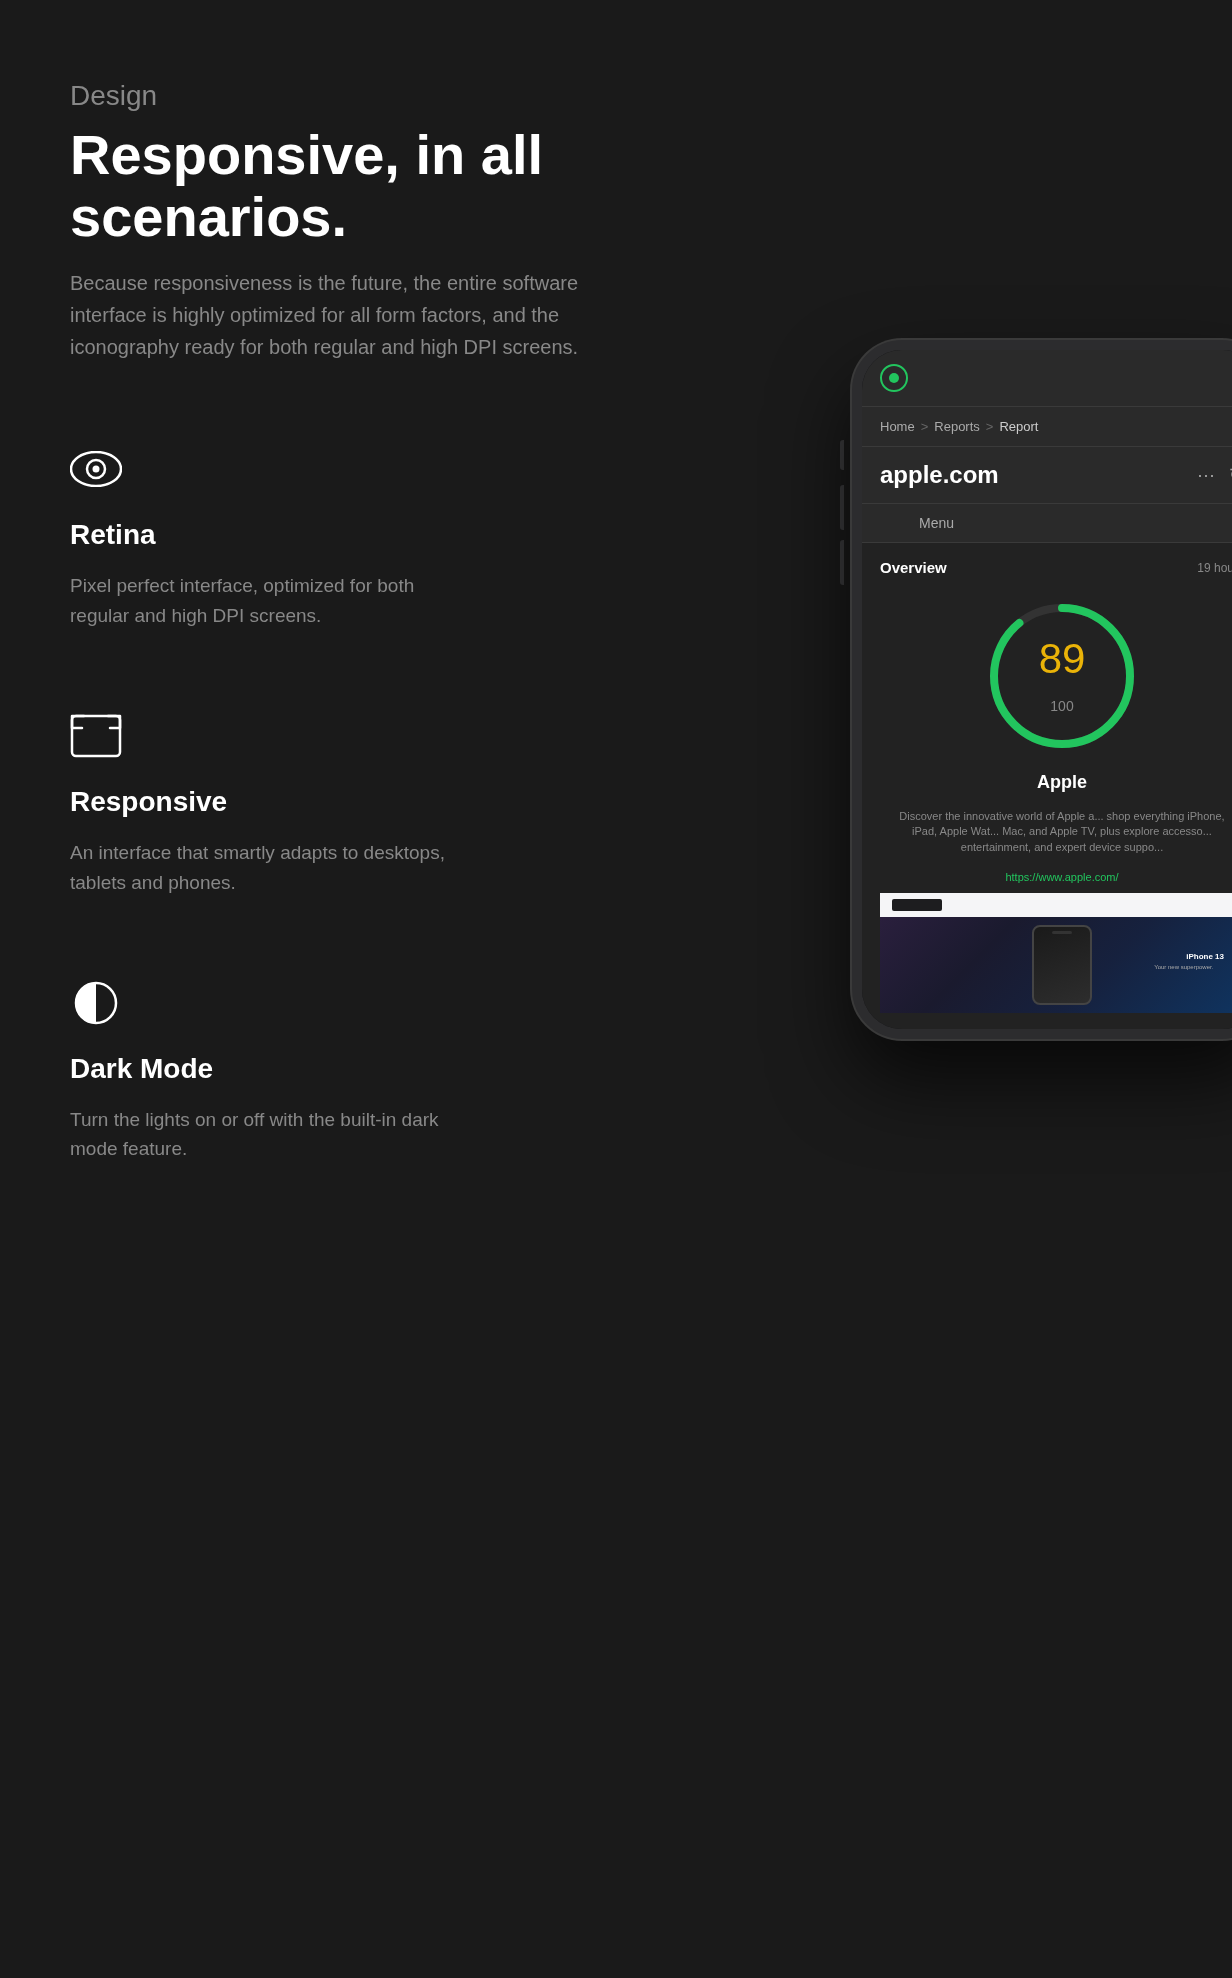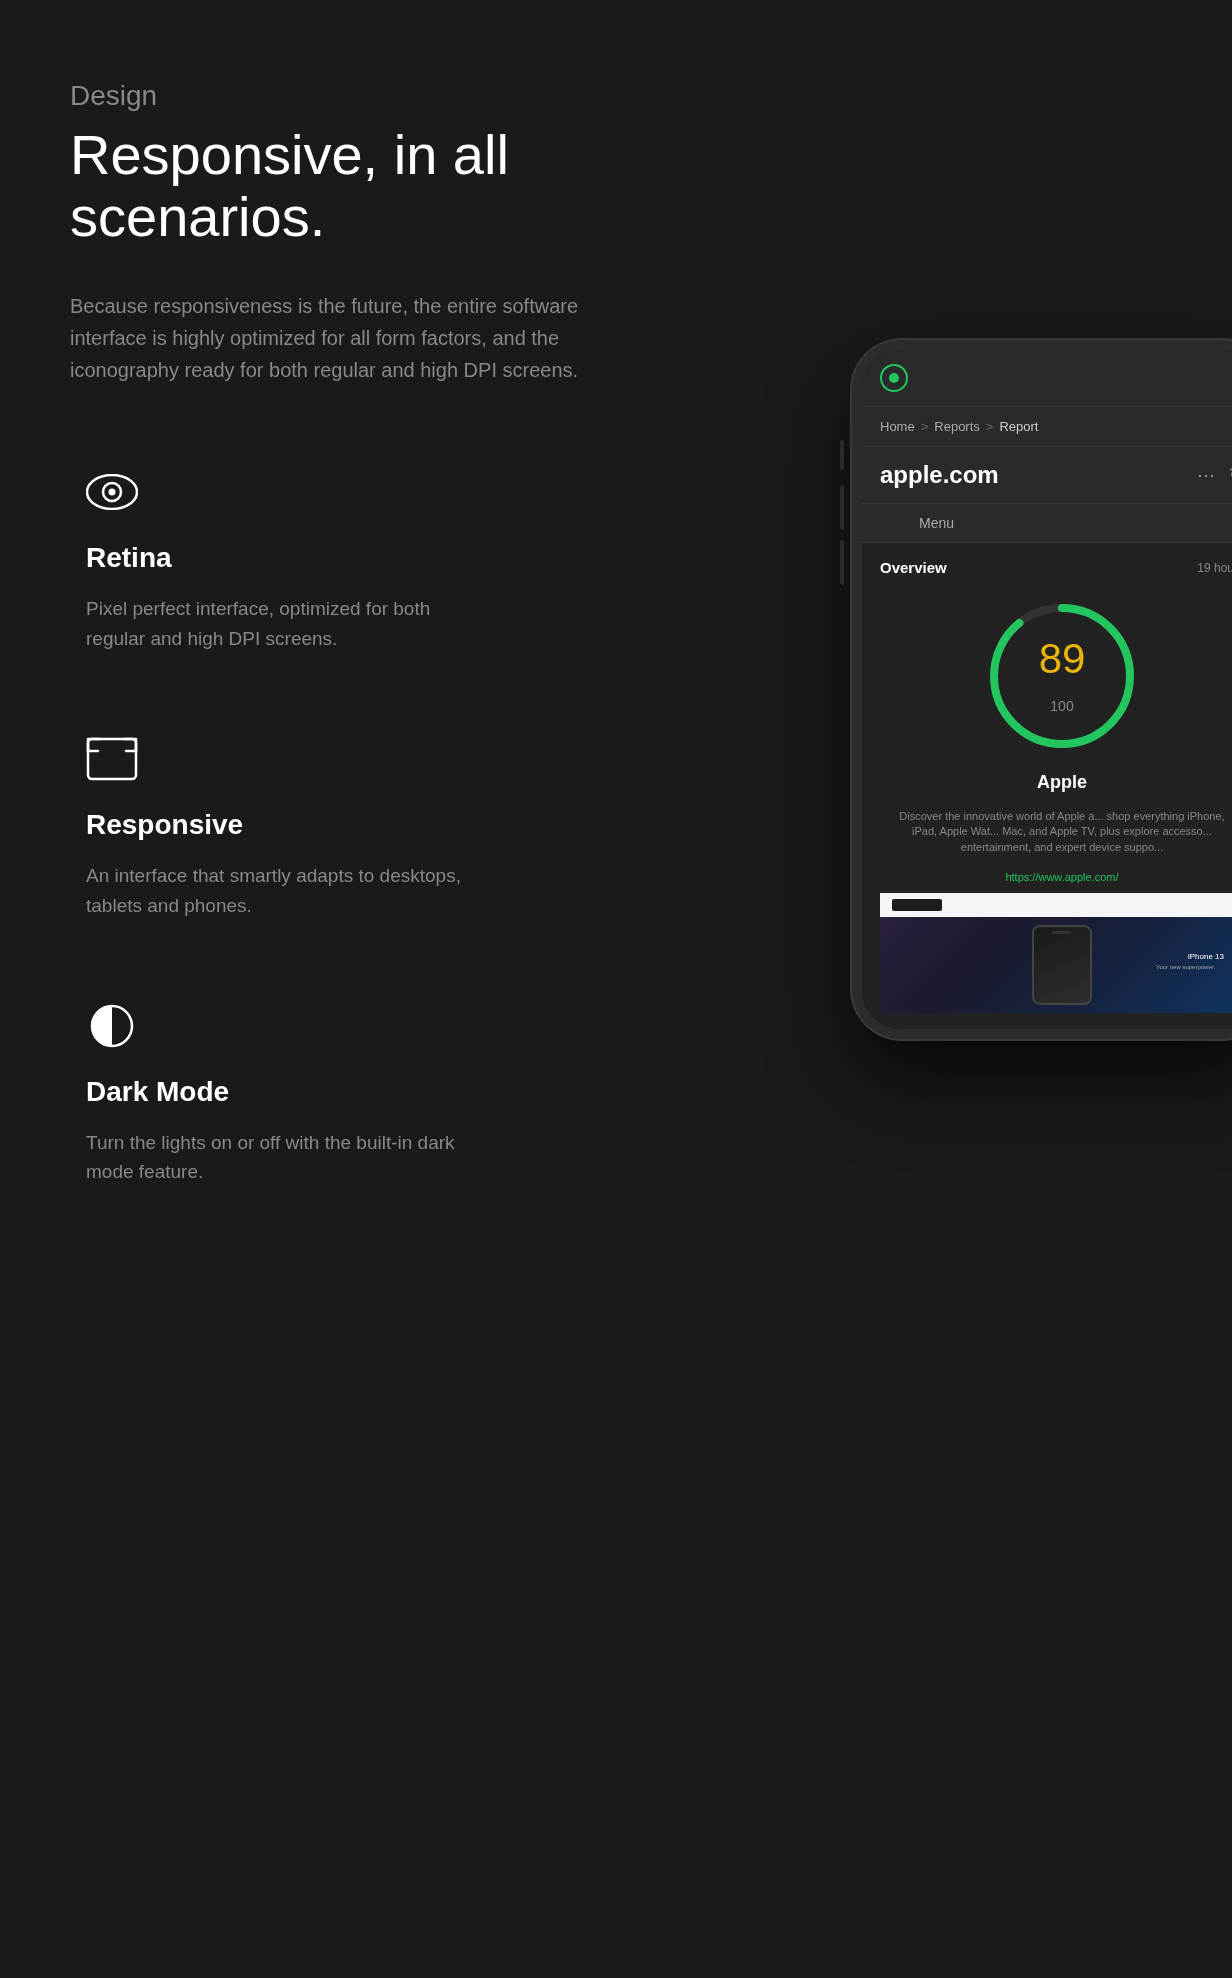--- a/index.html
+++ b/index.html
@@ -30,40 +30,39 @@
     .section-label {
       color: #888888;
       font-size: 28px;
       font-weight: 400;
       margin-bottom: 12px;
     }
 
     .section-title {
       color: #ffffff;
       font-size: 56px;
-      font-weight: 400;
+      font-weight: 700;
       line-height: 1.1;
-      margin-bottom: 43px;
+      margin-bottom: 20px;
     }
 
     .section-description {
       color: #888888;
       font-size: 20px;
       line-height: 1.6;
       max-width: 550px;
     }
 
     
     .features-section {
       display: flex;
       flex-direction: column;
       gap: 80px;
       max-width: 440px;
       margin-top: 60px;
-      margin-left: 16px;
     }
 
     .feature-item {
       display: flex;
       flex-direction: column;
       gap: 16px;
     }
 
     .feature-icon {
       width: 52px;
@@ -385,21 +384,21 @@
 
     .thumb-text-block {
       position: absolute;
       right: 20px;
       top: 35px;
     }
 
     .thumb-product-title {
       color: #ffffff;
       font-size: 8px;
-      font-weight: 400;
+      font-weight: 700;
       line-height: 1.2;
       margin-left: 32px;
     }
 
     .thumb-tagline {
       color: #aaaaaa;
       font-size: 6px;
       margin-top: 2px;
     }
 

